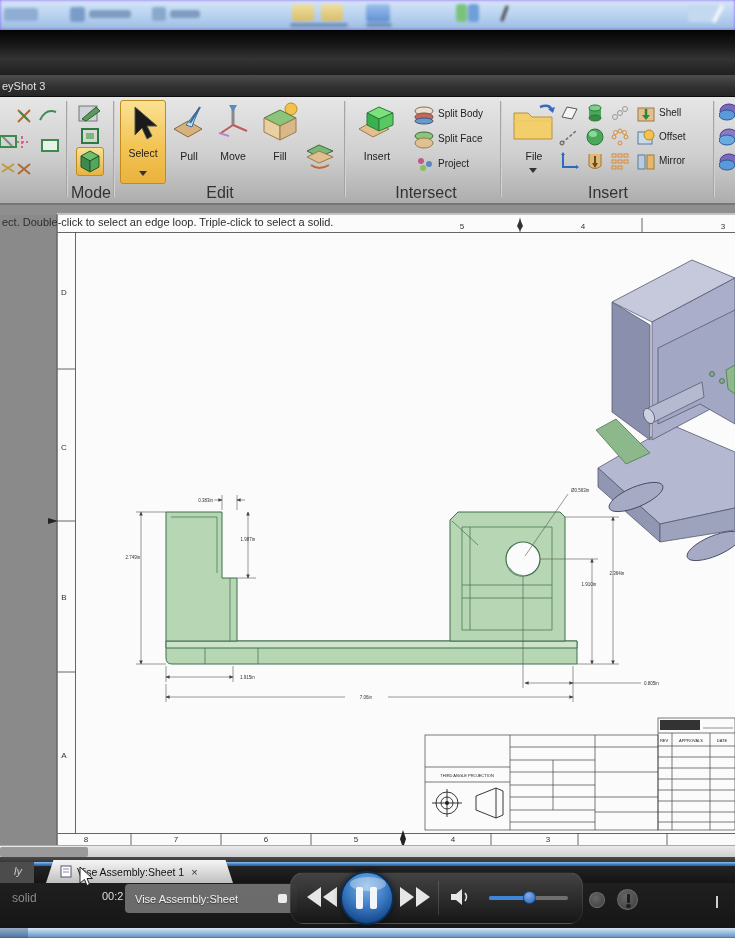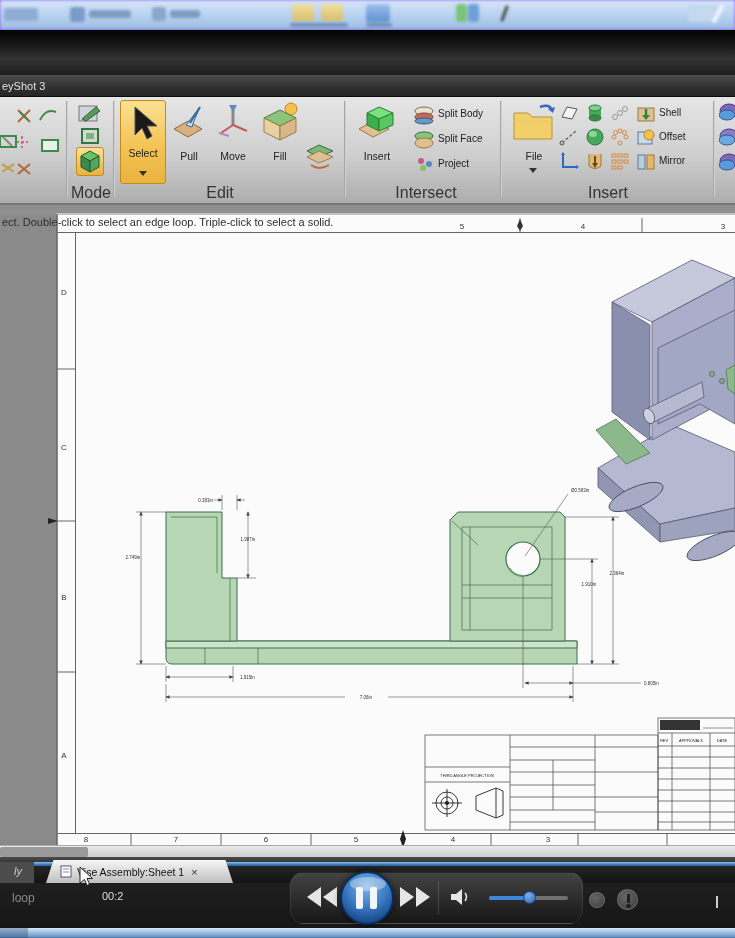--- a/index.html
+++ b/index.html
@@ -460,25 +460,29 @@
     <svg width="12" height="13">
       <rect x="1" y="1" width="10" height="11" fill="#fff" stroke="#557"></rect>
       <line x1="3" y1="4" x2="9" y2="4" stroke="#88a"></line>
         <line x1="3" y1="7" x2="9" y2="7" stroke="#88a"></line>
     </svg>
     <span style="font-size:10.5px;color:#111;white-space:nowrap;">Vise Assembly:Sheet 1</span>
     <span style="font-size:11px;color:#333;margin-left:2px;">×</span>
   </div>
 
   <div class="abs playerrow">
-    <div class="abs" style="left:12px;top:8px;font-size:12px;color:#8a8a8a;">loop</div>
+    <div class="abs" style="left:12px;top:8px;font-size:12px;color:#8a8a8a;">solid</div>
     <div class="abs" style="left:102px;top:7px;font-size:11px;color:#ddd;">00:2</div>
     <div class="abs" style="left:716px;top:13px;width:2px;height:12px;background:#cfcfcf;"></div>
   </div>
 
+  <div class="tooltip">
+    <span style="font-size:11px;color:#f2f2f2;white-space:nowrap;text-shadow:0 1px 1px rgba(0,0,0,.5);">Vise Assembly:Sheet</span>
+    <span style="display:inline-block;width:9px;height:9px;background:#ececec;border-radius:2px;margin-left:auto;"></span>
+  </div>
 
   <div class="pill">
     <svg class="abs" style="left:14px;top:12px;" width="34" height="24">
       <polygon points="16,2 16,22 2,12" fill="#e6e6e6"></polygon>
       <polygon points="32,2 32,22 18,12" fill="#e6e6e6"></polygon>
     </svg>
     <div class="abs" style="left:49px;top:-2px;width:54px;height:54px;border-radius:50%;
          background:radial-gradient(circle at 50% 28%,#7fb4e8,#3c7cc4 45%,#174a8e 80%,#0e3668);
          border:2px solid #0a2c55;box-shadow:0 0 6px rgba(0,0,0,.6);">
       <div class="abs" style="left:14px;top:14px;width:7px;height:22px;background:#f2f6fa;border-radius:2px;"></div>

